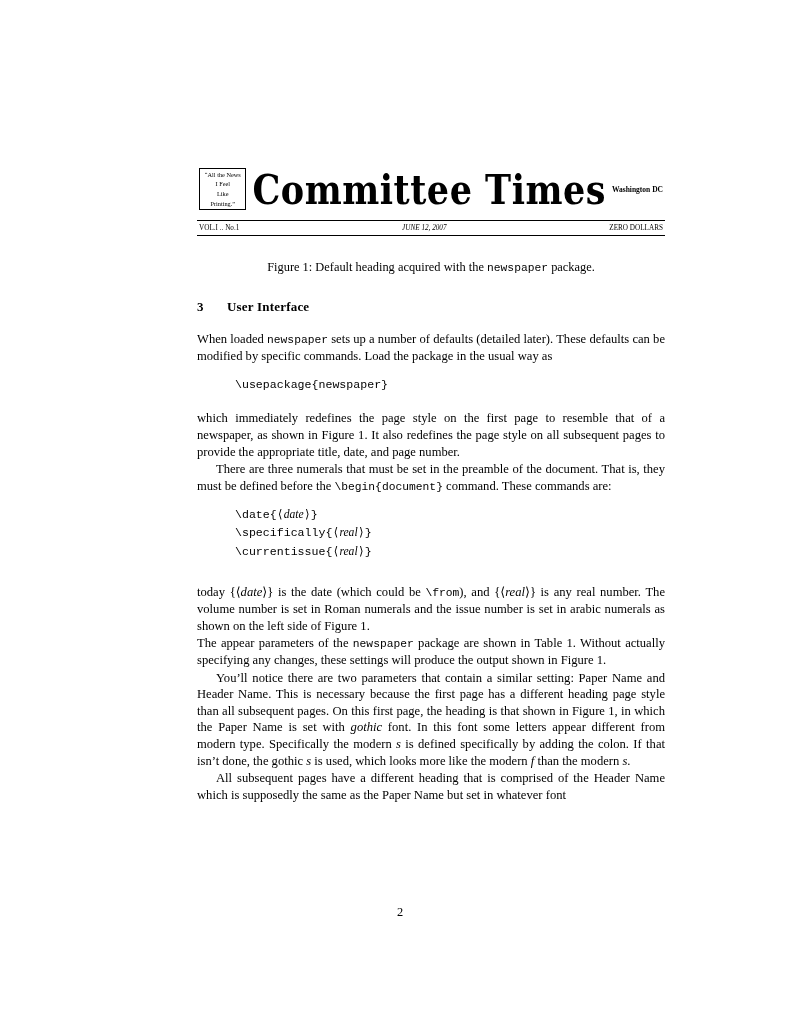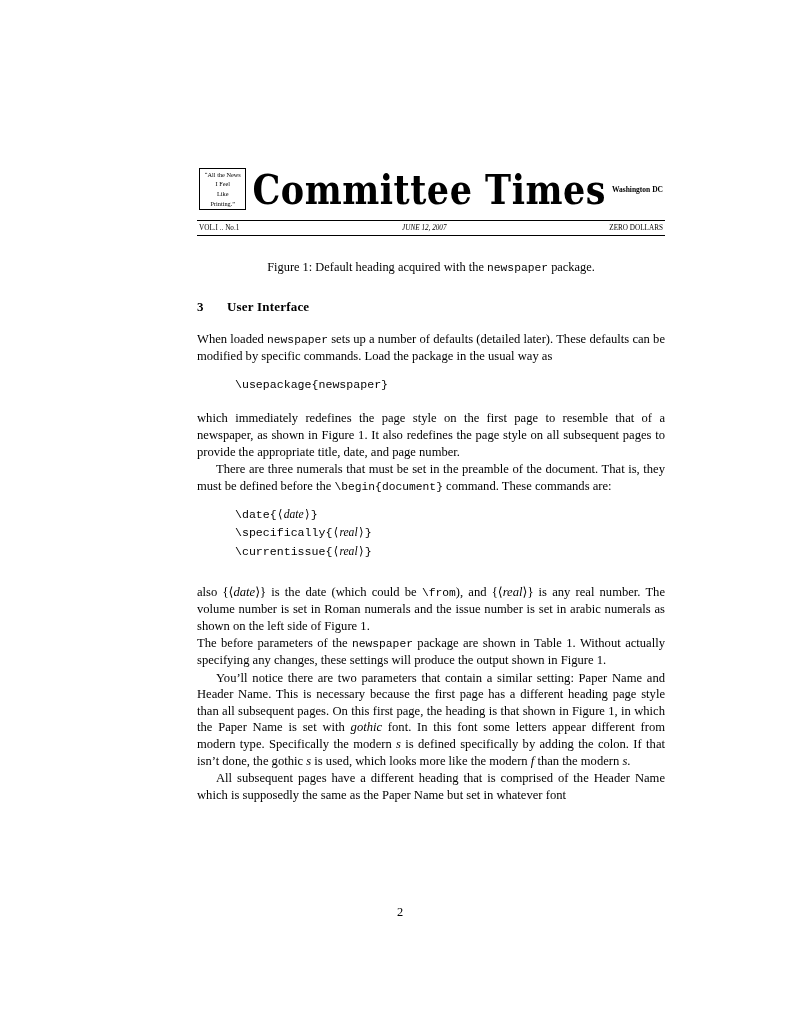--- a/index.html
+++ b/index.html
@@ -188,26 +188,26 @@
       <span>There are three numerals that must be set in the preamble of the document. That is, they must be defined before the </span><tt class="tt">\begin{document}</tt><span> command. These commands are:</span>
     </p>
 
     <div class="code-block tight">
       <div><span>\date{</span>⟨<span class="mathit">date</span>⟩<span>}</span></div>
       <div><span>\specifically{</span>⟨<span class="mathit">real</span>⟩<span>}</span></div>
       <div><span>\currentissue{</span>⟨<span class="mathit">real</span>⟩<span>}</span></div>
     </div>
 
     <p>
-      <span>also {</span>⟨<span class="mathit">date</span>⟩<span>} is the date (which could be </span><tt class="tt">\from</tt><span>), and {</span>⟨<span class="mathit">real</span>⟩<span>} is any real number. The volume number is set in Roman numerals and the issue number is set in arabic numerals as shown on the left side of Figure 1.</span>
+      <span>today {</span>⟨<span class="mathit">date</span>⟩<span>} is the date (which could be </span><tt class="tt">\from</tt><span>), and {</span>⟨<span class="mathit">real</span>⟩<span>} is any real number. The volume number is set in Roman numerals and the issue number is set in arabic numerals as shown on the left side of Figure 1.</span>
     </p>
 
 
     <p>
-      <span>The before parameters of the </span><tt class="tt">newspaper</tt><span> package are shown in Table 1. Without actually specifying any changes, these settings will produce the output shown in Figure 1.</span>
+      <span>The appear parameters of the </span><tt class="tt">newspaper</tt><span> package are shown in Table 1. Without actually specifying any changes, these settings will produce the output shown in Figure 1.</span>
     </p>
 
     <p class="indent">
       <span>You’ll notice there are two parameters that contain a similar setting: Paper Name and Header Name. This is necessary because the first page has a different heading page style than all subsequent pages. On this first page, the heading is that shown in Figure 1, in which the Paper Name is set with </span><span class="mathit">gothic</span><span> font. In this font some letters appear different from modern type. Specifically the modern </span><span class="mathit">s</span><span> is defined specifically by adding the colon. If that isn’t done, the gothic </span><span class="mathit">s</span><span> is used, which looks more like the modern </span><span class="mathit">f</span><span> than the modern </span><span class="mathit">s</span><span>.</span>
     </p>
 
     <p class="indent">All subsequent pages have a different heading that is comprised of the Header Name which is supposedly the same as the Paper Name but set in whatever font</p>
 
   </div>
 

